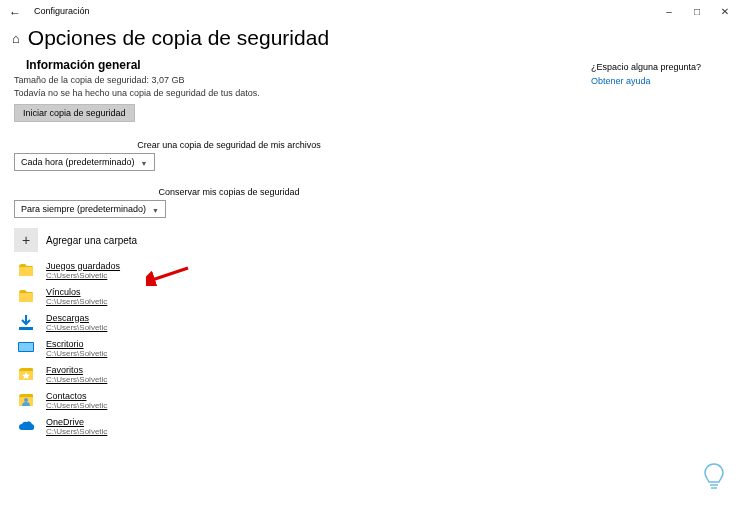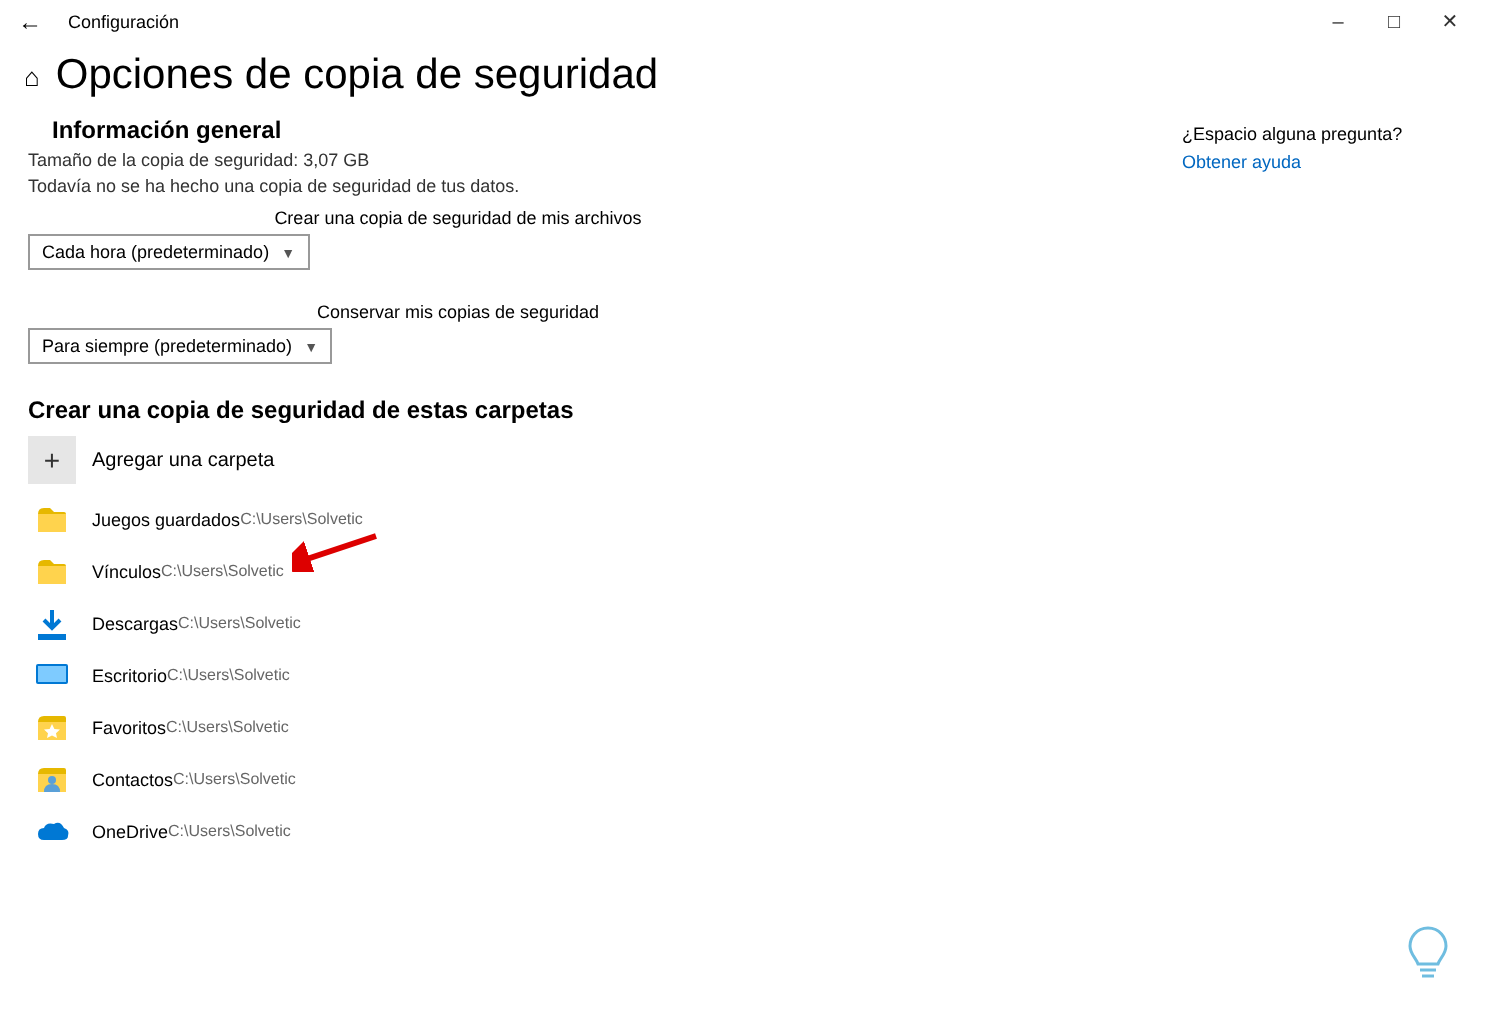--- a/index.html
+++ b/index.html
@@ -75,21 +75,21 @@
   .folder-row {
     display: flex;
     align-items: center;
     gap: 8px;
     margin-bottom: 6px;
   }
   .folder-icon {
     width: 24px; height: 20px;
     display: flex; align-items: center; justify-content: center;
   }
-  .folder-text { display: flex; flex-direction: row; }
+  .folder-text { display: flex; flex-direction: column; text-decoration: underline; }
   .folder-name { font-size: 9px; color: #000; }
   .folder-path { font-size: 8px; color: #666; }
   .help-q { color: #000; margin-bottom: 4px; }
   .help-link { color: #0067c0; }
   .arrow-annot {
     position: absolute;
     left: 146px;
     top: 264px;
     pointer-events: none;
   }
@@ -118,34 +118,34 @@
   <span class="home-icon">⌂</span>
   <span class="page-title">Opciones de copia de seguridad</span>
 </div>
 
 <div class="content">
   <div class="main">
 
     <div class="section-heading">Información general</div>
     <div class="info-line">Tamaño de la copia de seguridad: 3,07 GB</div>
     <div class="info-line">Todavía no se ha hecho una copia de seguridad de tus datos.</div>
+    <div class="btn">Iniciar copia de seguridad</div>
 
     <div class="field-label">Crear una copia de seguridad de mis archivos</div>
     <div class="dropdown">
       <span>Cada hora (predeterminado)</span>
       <span class="chevron">▼</span>
     </div>
 
     <div class="field-label">Conservar mis copias de seguridad</div>
     <div class="dropdown">
       <span>Para siempre (predeterminado)</span>
       <span class="chevron">▼</span>
     </div>
 
-    <div class="section2">Crear una copia de seguridad de estas carpetas</div>
 
     <div class="add-row">
       <div class="plus-box">+</div>
       <span>Agregar una carpeta</span>
     </div>
 
     <div id="folder-list">
         <div class="folder-row">
           <div class="folder-icon">
             <svg width="20" height="18">

